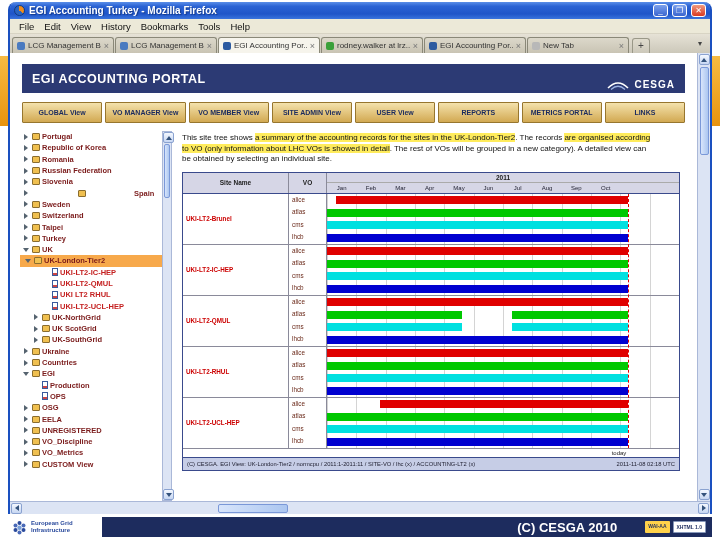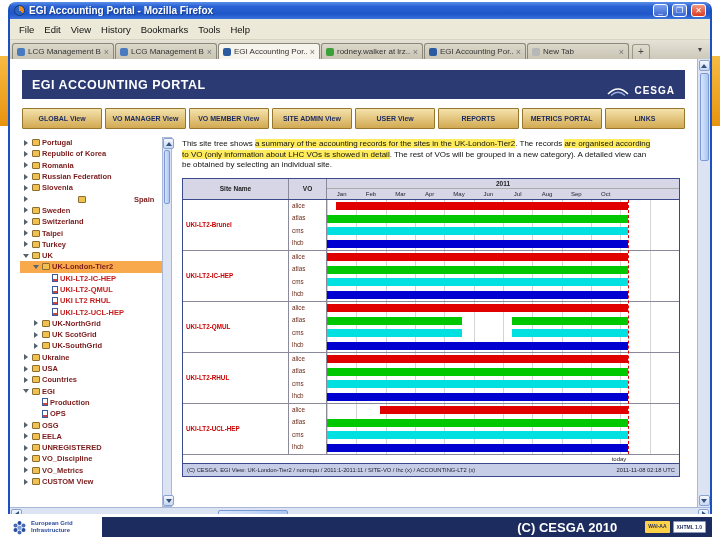--- a/index.html
+++ b/index.html
@@ -16,21 +16,21 @@
     border:2px solid #1a50c0; border-top:none; border-radius:8px 8px 0 0; background:#ece9d8; }
   .titlebar { height:17px; border-radius:6px 6px 0 0; display:flex; align-items:center; gap:4px; padding:0 4px;
     background:linear-gradient(180deg,#5a8ee8 0%,#2b63d4 25%,#1f55c8 70%,#3a74dd 100%); }
   .ff-icon { width:11px; height:11px; border-radius:50%; flex:0 0 auto;
     background:conic-gradient(#f08c1a 0 35%, #2a64c0 35% 100%); border:1px solid #133a80; }
   .win-title { flex:1; font-size:10px; font-weight:bold; color:#fff; text-shadow:1px 1px 1px #143a8a; white-space:nowrap; overflow:hidden; }
   .winbtn { width:15px; height:13px; border-radius:3px; border:1px solid #fff; color:#fff; font-size:8px; line-height:11px;
     text-align:center; background:linear-gradient(#7ba0ec,#3a66d0); cursor:default; }
   .winbtn.close { background:linear-gradient(#f09a80,#d93a22); }
 
-  .menubar { height:21px; background:#ece9d8; border-bottom:1px solid #d8d4c4; display:flex; align-items:center; padding-left:4px; }
+  .menubar { height:15px; background:#ece9d8; border-bottom:1px solid #d8d4c4; display:flex; align-items:center; padding-left:4px; }
   .menu-item { font-size:9.5px; color:#111; padding:0 5px; }
 
   .tabbar { height:19px; background:linear-gradient(#e6e2d6,#ccc8ba); display:flex; align-items:flex-end; padding:0 2px; }
   .tabs { display:flex; align-items:flex-end; }
   .tab { width:102px; height:16px; margin-right:1px; display:flex; align-items:center; gap:3px; padding:0 4px;
     background:linear-gradient(#dcd8ca,#c9c4b4); border:1px solid #8a8878; border-bottom:none; border-radius:3px 3px 0 0; }
   .tab.active { background:#f6f4ec; }
   .tab-icon { width:8px; height:8px; border-radius:2px; flex:0 0 auto; }
   .tab-label { flex:1; font-size:8px; color:#333; white-space:nowrap; overflow:hidden; }
   .tab-close { font-size:9px; color:#777; line-height:8px; }
@@ -128,21 +128,21 @@
 </head>
 <body>
 
 <div class="slide">
   <div class="side-strip strip-left"></div>
   <div class="side-strip strip-right"></div>
 
   <div class="browser">
     <div class="titlebar">
       <span class="ff-icon"></span>
-      <span class="win-title">EGI Accounting Portal - Mozilla Firefox</span>
+      <span class="win-title">EGI Accounting Turkey - Mozilla Firefox</span>
       <span class="winbtn">_</span>
       <span class="winbtn">❐</span>
       <span class="winbtn close">✕</span>
     </div>
 
     <div class="menubar">
         <span class="menu-item">File</span>
         <span class="menu-item">Edit</span>
         <span class="menu-item">View</span>
         <span class="menu-item">History</span>
@@ -264,21 +264,21 @@
                 <div class="tree-item d0" style="padding-left: 2px;">
                   <span class="arrow right"></span>
                   <span class="folder-icon"></span>
                   <span class="tree-label">Turkey</span>
                 </div>
                 <div class="tree-item d0" style="padding-left: 2px;">
                   <span class="arrow down"></span>
                   <span class="folder-icon"></span>
                   <span class="tree-label">UK</span>
                 </div>
-                <div class="tree-item d1 selected" style="padding-left: 12px;">
+                <div class="tree-item d1 selected" style="padding-left: 4px;">
                   <span class="arrow down"></span>
                   <span class="folder-icon"></span>
                   <span class="tree-label">UK-London-Tier2</span>
                 </div>
                 <div class="tree-item d2" style="padding-left: 22px;">
                   <span class="arrow"></span>
                   <span class="leaf-icon"></span>
                   <span class="tree-label">UKI-LT2-IC-HEP</span>
                 </div>
                 <div class="tree-item d2" style="padding-left: 22px;">
@@ -308,25 +308,20 @@
                 </div>
                 <div class="tree-item d1" style="padding-left: 12px;">
                   <span class="arrow right"></span>
                   <span class="folder-icon"></span>
                   <span class="tree-label">UK-SouthGrid</span>
                 </div>
                 <div class="tree-item d0" style="padding-left: 2px;">
                   <span class="arrow right"></span>
                   <span class="folder-icon"></span>
                   <span class="tree-label">Ukraine</span>
-                </div>
-                <div class="tree-item d0" style="padding-left: 2px;">
-                  <span class="arrow right"></span>
-                  <span class="folder-icon"></span>
-                  <span class="tree-label">USA</span>
                 </div>
                 <div class="tree-item d0" style="padding-left: 2px;">
                   <span class="arrow right"></span>
                   <span class="folder-icon"></span>
                   <span class="tree-label">Countries</span>
                 </div>
                 <div class="tree-item d0" style="padding-left: 2px;">
                   <span class="arrow down"></span>
                   <span class="folder-icon"></span>
                   <span class="tree-label">EGI</span>

